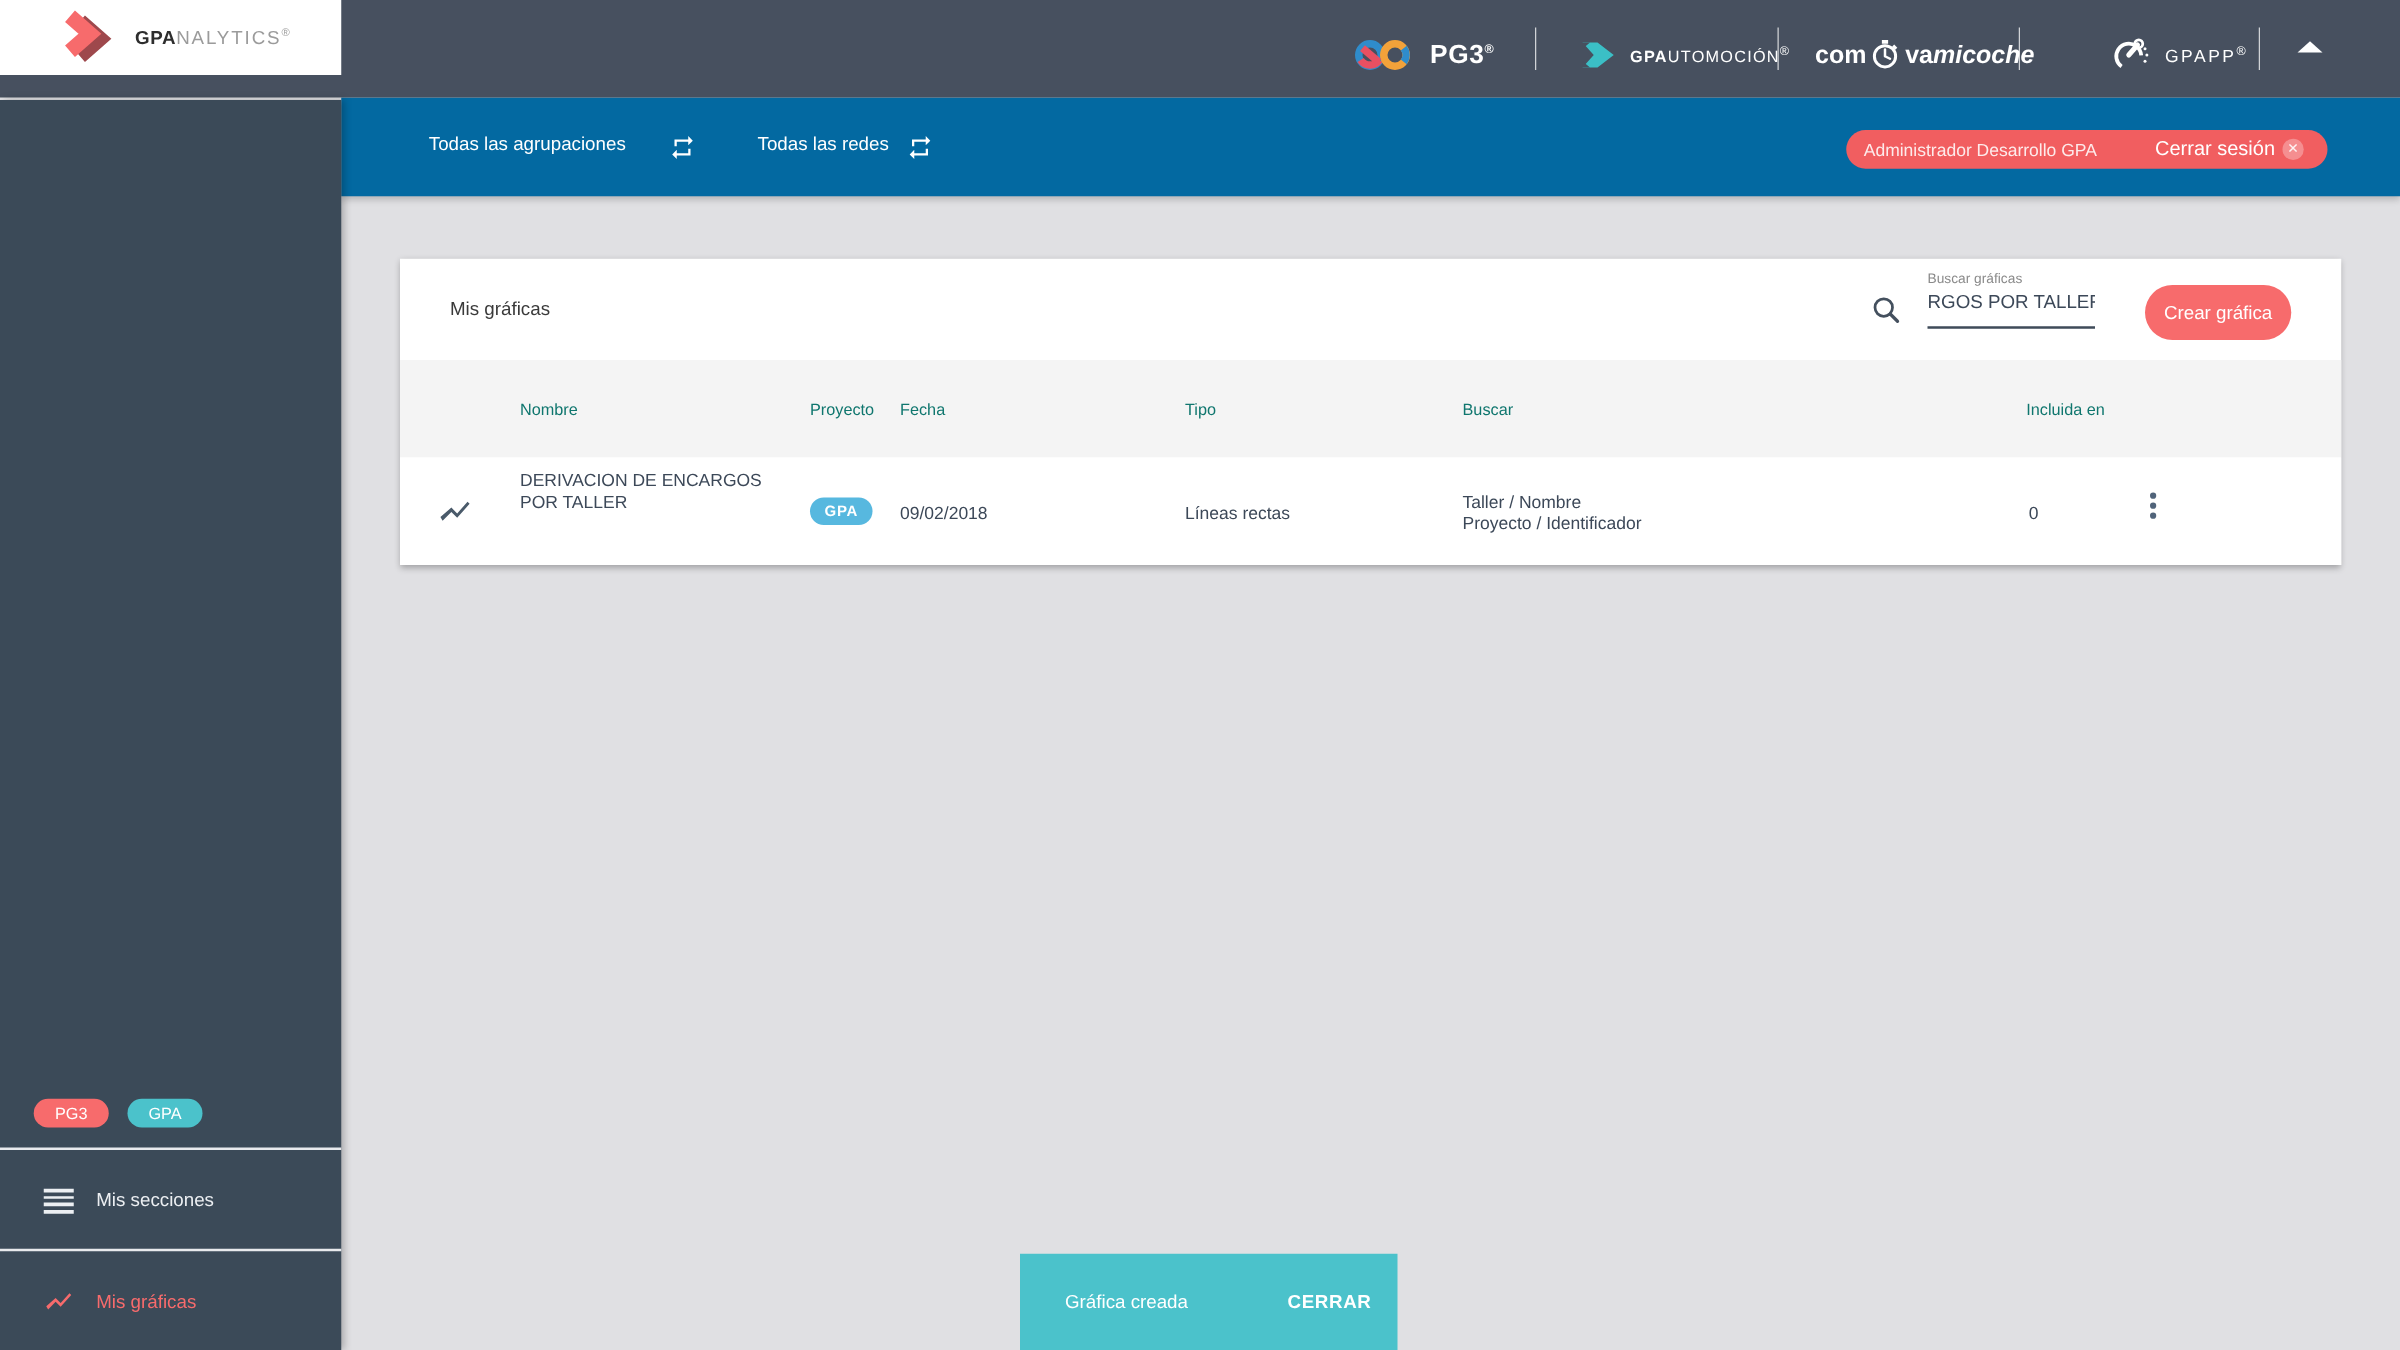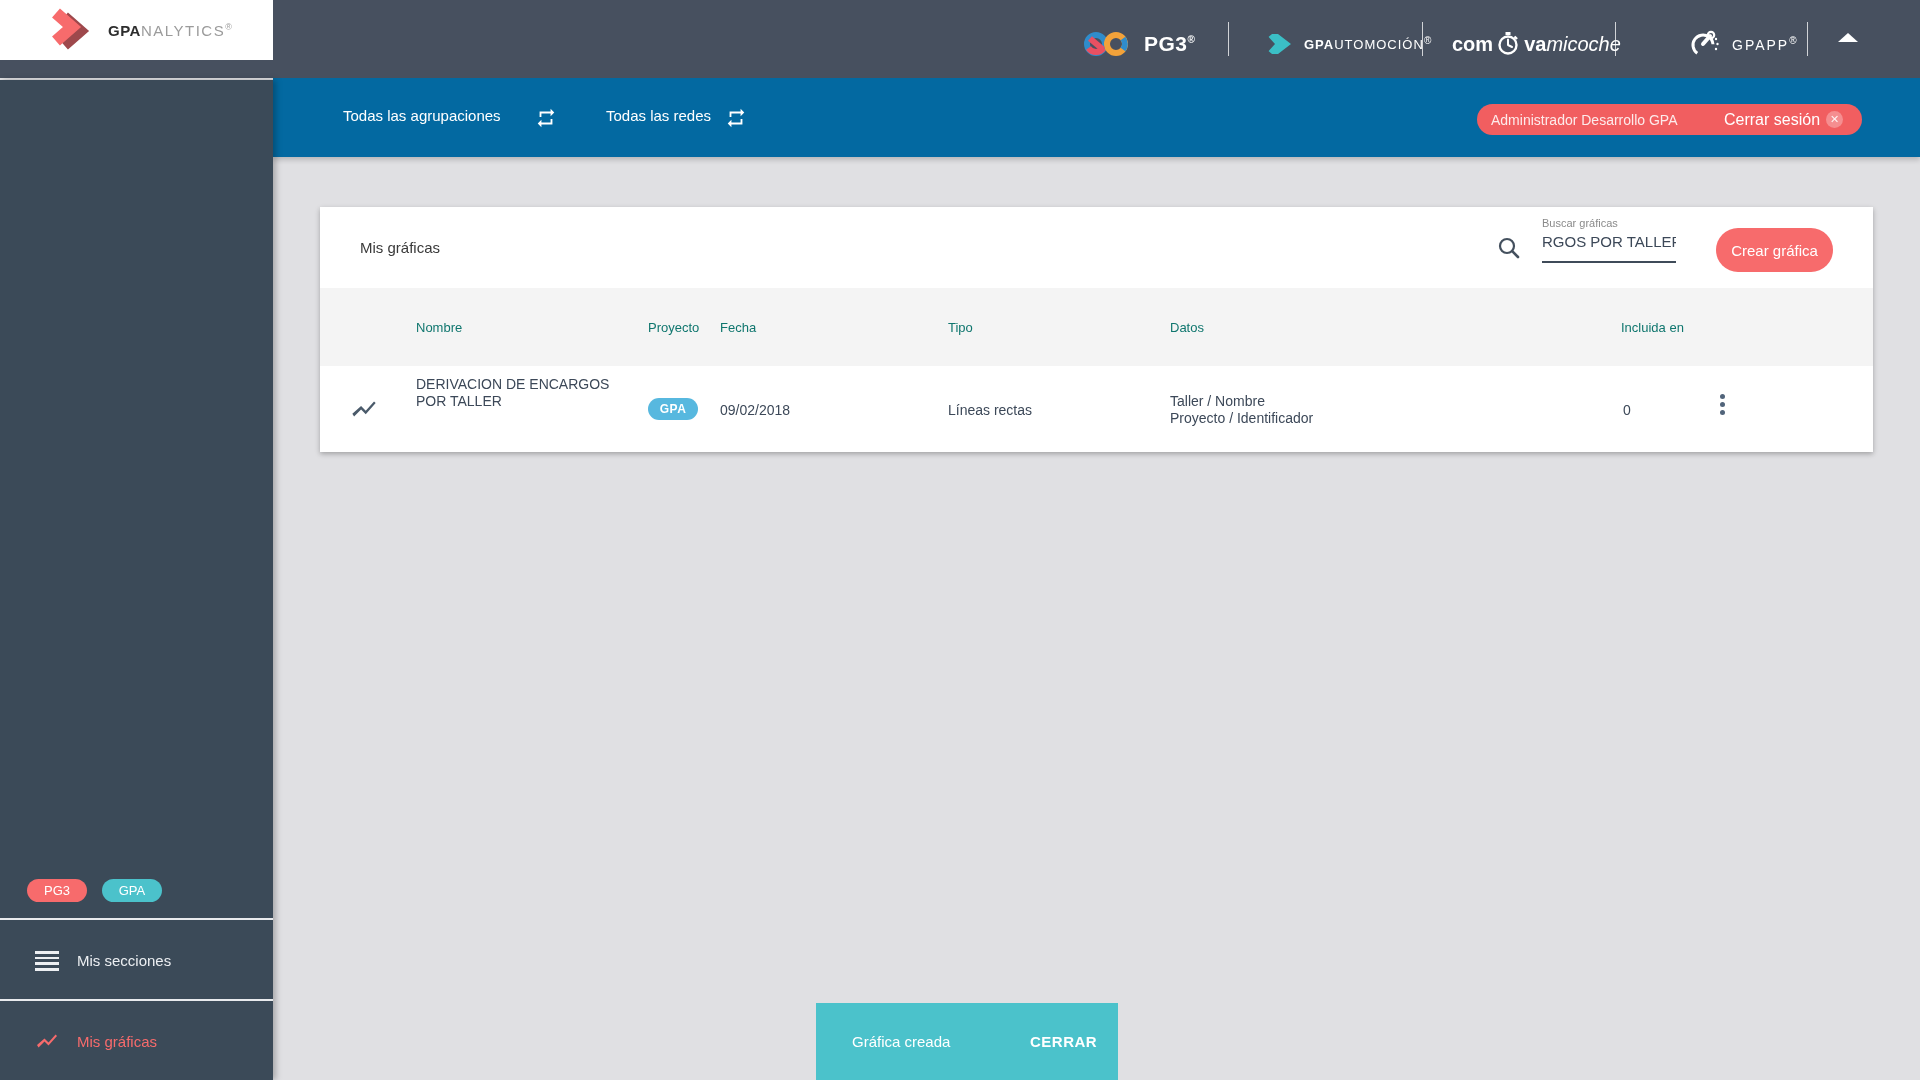--- a/index.html
+++ b/index.html
@@ -12,21 +12,21 @@
   }
   
   .topbar { position:absolute; left:0; top:0; width:1920px; height:78px; background:#47505F; z-index:3; }
   .topbar .app { position:absolute; top:0; height:88px; display:flex; align-items:center; gap:10px; color:#fff; cursor:pointer; }
   .vdiv { position:absolute; top:22px; width:1px; height:34px; background:rgba(255,255,255,0.75); }
   .pg3-text { font-size:21px; font-weight:bold; letter-spacing:.5px; }
   .sup { font-size:10px; vertical-align:super; }
   .auto-text { font-size:13px; letter-spacing:1px; }
   .auto-text b { font-weight:bold; }
   .coche-text { font-size:20px; font-weight:bold; display:flex; align-items:center; }
-  .coche-text i { font-weight:normal; font-style:italic; }
+  .coche-text i { font-weight:bold; font-style:italic; }
   .gpapp-text { font-size:14px; letter-spacing:2px; }
   .tri-up { width:0; height:0; border-left:10px solid transparent; border-right:10px solid transparent; border-bottom:9px solid #fff; cursor:pointer; position:absolute; top:33px; left:1838px; }
   
   .logo-box { position:absolute; left:0; top:0; width:273px; height:60px; background:#fff; z-index:6; display:flex; align-items:center; padding-left:46px; }
   .logo-word { margin-left:14px; font-size:15px; }
   .logo-word .b { font-weight:bold; color:#2d2d2d; letter-spacing:.5px; }
   .logo-word .l { color:#9b9b9b; letter-spacing:1.5px; }
   .logo-word .r { color:#9b9b9b; font-size:9px; vertical-align:super; }
   
   .sidebar { position:absolute; left:0; top:80px; width:273px; height:1000px; background:#3B4A58; z-index:5; box-shadow:3px 0 6px rgba(0,0,0,.25); }
@@ -214,21 +214,21 @@
     <span class="search-label">Buscar gráficas</span>
     <div class="search-input"><span>RGOS POR TALLER</span></div>
 
     <button class="btn-create">Crear gráfica</button>
 
     <div class="thead">
       <span style="left:96px;">Nombre</span>
       <span style="left:328px;">Proyecto</span>
       <span style="left:400px;">Fecha</span>
       <span style="left:628px;">Tipo</span>
-      <span style="left:850px;">Datos</span>
+      <span style="left:850px;">Buscar</span>
       <span style="left:1301px;">Incluida en</span>
     </div>
 
     <div class="trow">
       <span class="row-ico">
         <svg width="28" height="28" viewBox="0 0 24 24">
             <path d="M3.5 18.5l6-6.01 4 4L22 6.92l-1.41-1.41-7.09 7.97-4-4L2 16z" fill="#4A5A6A"></path>
           </svg>
       </span>
       <span class="c c-name">DERIVACION DE ENCARGOS POR TALLER</span>

